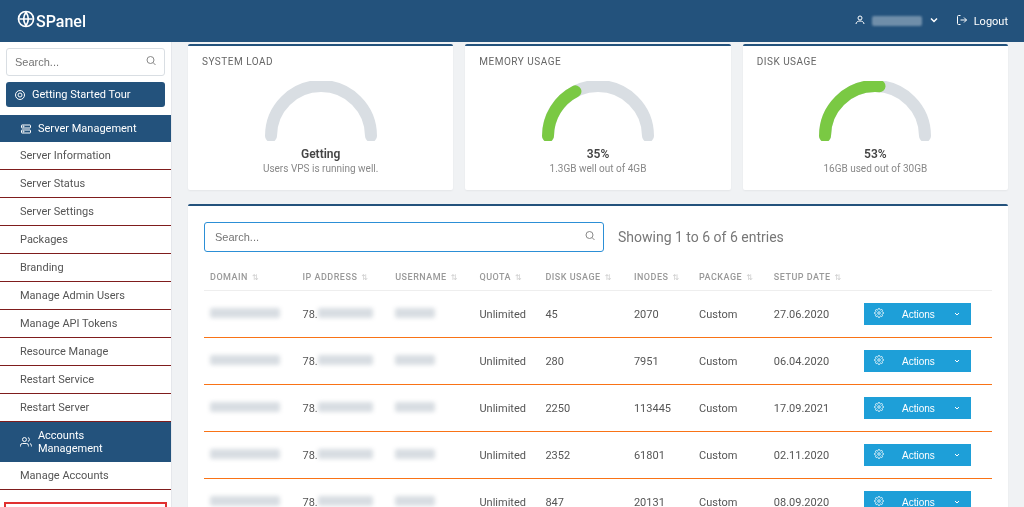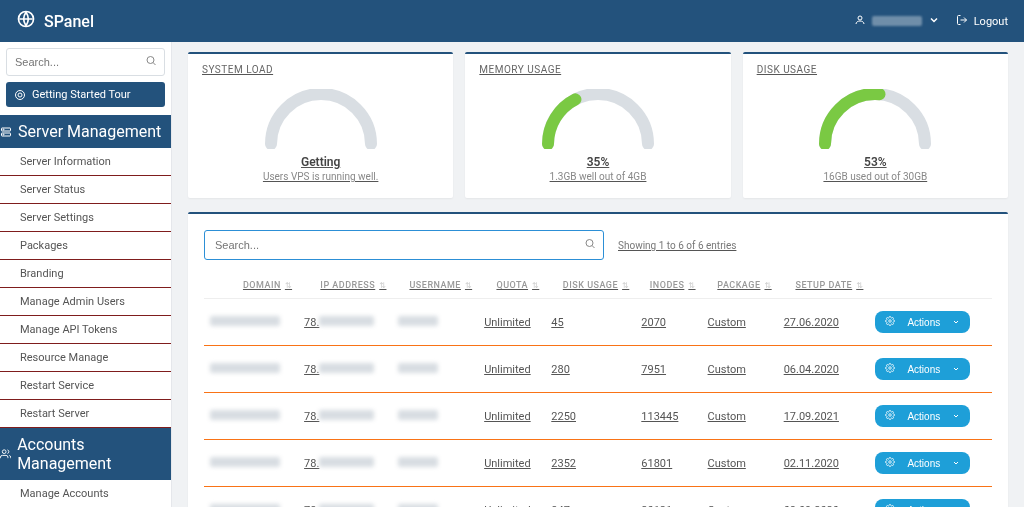--- a/index.html
+++ b/index.html
@@ -1,57 +1,57 @@
 <!DOCTYPE html>
 <html><head>
 <meta charset="utf-8">
 <style>
 * { margin: 0; padding: 0; box-sizing: border-box; }
 body { font-family: -apple-system, BlinkMacSystemFont, "Segoe UI", Roboto, sans-serif; font-size: 12px; color: #555; background: #f0f2f4; width: 1024px; height: 507px; overflow: hidden; }
 .topbar { background: #23527c; color: #fff; height: 42px; display: flex; align-items: center; padding: 0 16px; }
-.brand { display: flex; align-items: center; gap: 8px; font-size: 16px; font-weight: 500; }
+.brand { display: flex; align-items: center; font-size: 16px; font-weight: 500; }
 .brand-icon svg { width: 20px; height: 20px; }
 .topbar-right { margin-left: auto; display: flex; align-items: center; gap: 16px; font-size: 11px; }
 .user-area { display: flex; align-items: center; gap: 6px; }
 .user-icon svg, .logout-icon svg, .chev svg { width: 12px; height: 12px; }
 .user-name-blur { width: 50px; height: 10px; background: rgba(255,255,255,0.35); border-radius: 2px; filter: blur(1px); }
 .logout-area { display: flex; align-items: center; gap: 6px; cursor: pointer; }
 .layout { display: flex; height: calc(507px - 42px); }
 .sidebar { width: 172px; background: #fff; border-right: 1px solid #e5e7eb; overflow-y: auto; }
 .search-wrap { padding: 6px; }
 .search-input { width: 100%; height: 28px; border: 1px solid #d9dee3; border-radius: 3px; padding: 0 26px 0 8px; font-size: 11px; color: #888; }
 .search-rel { position: relative; }
 .search-iconbox { position: absolute; right: 8px; top: 50%; transform: translateY(-50%); color: #888; }
 .search-iconbox svg { width: 12px; height: 12px; }
 .tour-btn { margin: 0 6px 8px; background: #23527c; color: #fff; border-radius: 3px; padding: 6px 8px; font-size: 11px; cursor: pointer; display: flex; align-items: center; gap: 6px; }
 .tour-btn svg { width: 12px; height: 12px; }
-.side-header { background: #23527c; color: #fff; padding: 7px 0; font-size: 16px; display: flex; align-items: center; gap: 6px; }
+.side-header { background: #23527c; color: #fff; padding: 7px 20px; font-size: 11px; display: flex; align-items: center; gap: 6px; }
 .side-header svg { width: 12px; height: 12px; }
 .side-item { padding: 7px 20px; font-size: 11px; color: #555; cursor: pointer; border-bottom: 1px solid #7f1d1d; }
 .side-item.highlight { border: 2px solid #e03131; margin: 12px 4px; padding: 12px 8px; }
-.main { flex: 1; padding: 10px 16px; overflow-y: auto; text-decoration: underline; }
+.main { flex: 1; padding: 2px 16px; overflow-y: auto; }
 .cards { display: flex; gap: 12px; margin-bottom: 14px; }
 .card { flex: 1; background: #fff; border-top: 2px solid #23527c; border-radius: 2px; box-shadow: 0 1px 2px rgba(0,0,0,0.05); }
 .card-title { padding: 10px 14px; font-size: 10px; letter-spacing: 0.5px; color: #666; }
 .card-body { padding: 4px 14px 16px; text-align: center; }
 .gauge { width: 120px; height: 60px; margin: 0 auto 6px; position: relative; }
 .gauge svg { width: 100%; height: 100%; }
 .gauge-label { font-size: 12px; font-weight: 600; color: #444; }
 .gauge-sub { font-size: 10px; color: #888; margin-top: 2px; }
 .table-card { background: #fff; border-top: 2px solid #23527c; border-radius: 2px; box-shadow: 0 1px 2px rgba(0,0,0,0.05); padding: 16px; }
 .table-top { display: flex; align-items: center; gap: 14px; margin-bottom: 12px; }
 .table-search { position: relative; width: 400px; }
 .table-search input { width: 100%; height: 30px; border: 1px solid #2c8fd6; border-radius: 3px; padding: 0 30px 0 10px; font-size: 11px; }
-.entries-info { font-size: 10px; color: #777; }
+.entries-info { font-size: 14px; color: #777; }
 table { width: 100%; border-collapse: collapse; }
-th { text-align: right; padding: 8px 6px; font-size: 9px; font-weight: 500; color: #999; letter-spacing: 0.5px; border-bottom: 1px solid #eee; }
+th { text-align: left; padding: 8px 6px; font-size: 9px; font-weight: 500; color: #999; letter-spacing: 0.5px; border-bottom: 1px solid #eee; }
 th .sort { color: #ccc; font-size: 8px; margin-left: 4px; }
 td { padding: 12px 6px; font-size: 11px; color: #555; border-bottom: 1px solid #f97316; }
 .blur-cell { display: inline-block; height: 10px; background: #d8dde2; border-radius: 2px; filter: blur(2px); }
-.actions-btn { background: #1e9fd8; color: #fff; border: none; border-radius: 8px; padding: 5px 10px; font-size: 10px; cursor: pointer; display: inline-flex; align-items: center; gap: 12px; }
+.actions-btn { background: #1e9fd8; color: #fff; border: none; border-radius: 0; padding: 5px 10px; font-size: 10px; cursor: pointer; display: inline-flex; align-items: center; gap: 18px; }
 .actions-btn .gear svg { width: 10px; height: 10px; }
 .actions-btn .chev2 svg { width: 8px; height: 8px; }
 </style>
 </head>
 <body>
 
 <div class="topbar">
   <div class="brand">
     <span class="brand-icon">
       <svg viewBox="0 0 24 24" fill="none" stroke="#fff" stroke-width="2">

